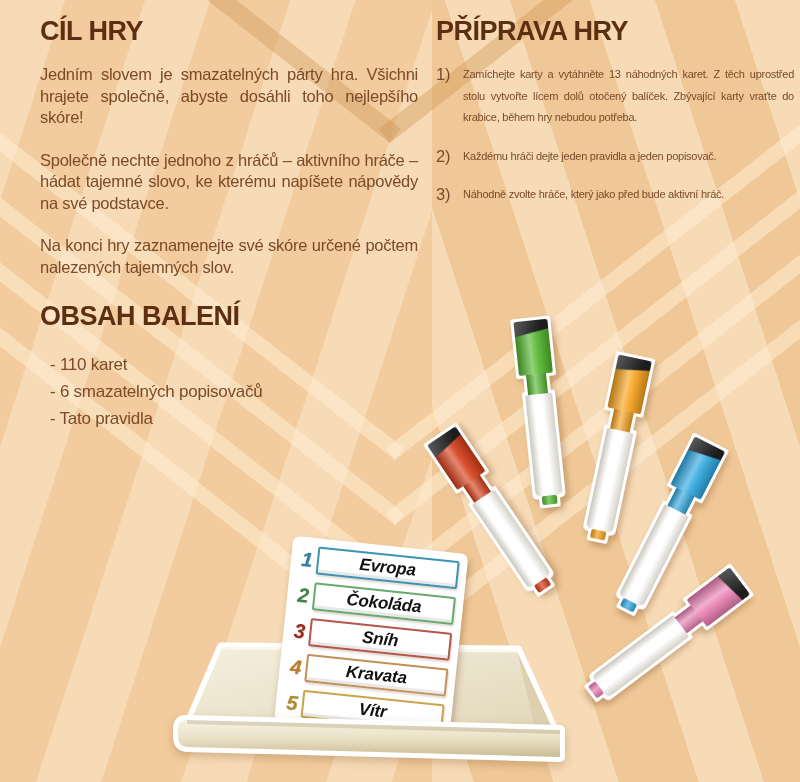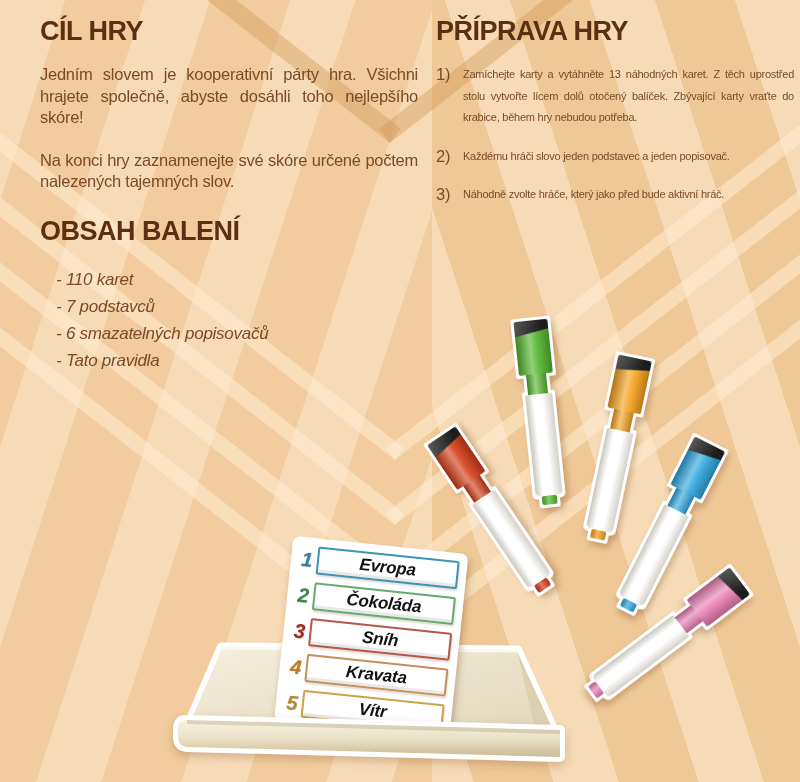--- a/index.html
+++ b/index.html
@@ -21,21 +21,21 @@
   .chev-dark .arm{background:rgba(205,146,82,.38);height:18px;}
   .chev-dark .arm-l{width:300px;}
   .chev-dark .arm-r{width:300px;}
   
   .col{position:absolute;z-index:1;color:#7b4a28;}
   .col-left{left:40px;top:14px;width:378px;}
   .col-right{left:436px;top:14px;width:358px;}
   h1{font-size:27px;line-height:34px;margin:0 0 16px 0;color:#5c2e12;font-weight:bold;letter-spacing:-.5px;}
   h1.second{}
   p.body-text{font-size:16.5px;line-height:21.5px;letter-spacing:-.25px;margin:0 0 21px 0;text-align:justify;}
-  ul.pack-list{list-style:none;margin:18px 0 0 16px;padding:0;font-style:italic;}
+  ul.pack-list{list-style:none;margin:18px 0 0 10px;padding:0;}
   ul.pack-list li{font-size:17px;line-height:27px;letter-spacing:-.25px;}
   .step{display:flex;margin-bottom:17px;}
   .step-num{flex:none;width:27px;font-size:16.5px;line-height:21.5px;letter-spacing:-.25px;}
   .step-text{flex:1;font-size:11px;line-height:21.5px;letter-spacing:-.25px;margin:0;text-align:justify;}
   
   .stand-svg{position:absolute;left:140px;top:618px;width:440px;height:160px;}
   #stand-back{z-index:2;}
   #stand-front{z-index:4;filter:drop-shadow(0 4px 5px rgba(120,70,25,.28));}
   .word-card{
     position:absolute;left:293px;top:545px;width:162px;z-index:3;
@@ -98,40 +98,40 @@
       <div class="arm arm-r"></div>
     </div>
   <div class="chev chev-dark" style="left:390px;top:140px;">
       <div class="arm arm-l"></div>
       <div class="arm arm-r"></div>
     </div>
 </div>
 
 <div class="col col-left">
   <h1>CÍL HRY</h1>
-  <p class="body-text">Jedním slovem je kooperativní párty hra. Všichni hrajete společně, abyste dosáhli toho nejlepšího skóre!</p>
+  <p class="body-text">Jedním slovem je smazatelných párty hra. Všichni hrajete společně, abyste dosáhli toho nejlepšího skóre!</p>
+  <p class="body-text">Společně nechte jednoho z hráčů – aktivního hráče – hádat tajemné slovo, ke kterému napíšete nápovědy na své podstavce.</p>
   <p class="body-text">Na konci hry zaznamenejte své skóre určené počtem nalezených tajemných slov.</p>
   <h1 class="second">OBSAH BALENÍ</h1>
   <ul class="pack-list">
     <li>- 110 karet</li>
-    <li>- 7 podstavců</li>
     <li>- 6 smazatelných popisovačů</li>
     <li>- Tato pravidla</li>
   </ul>
 </div>
 
 <div class="col col-right">
   <h1>PŘÍPRAVA HRY</h1>
   <div class="step">
     <span class="step-num">1)</span>
     <p class="step-text">Zamíchejte karty a vytáhněte 13 náhodných karet. Z těch uprostřed stolu vytvořte lícem dolů otočený balíček. Zbývající karty vraťte do krabice, během hry nebudou potřeba.</p>
   </div>
   <div class="step">
     <span class="step-num">2)</span>
-    <p class="step-text">Každému hráči slovo jeden podstavec a jeden popisovač.</p>
+    <p class="step-text">Každému hráči dejte jeden pravidla a jeden popisovač.</p>
   </div>
   <div class="step">
     <span class="step-num">3)</span>
     <p class="step-text">Náhodně zvolte hráče, který jako před bude aktivní hráč.</p>
   </div>
 </div>
 
 <svg id="stand-back" class="stand-svg" viewBox="0 0 440 160">
   <defs>
     <linearGradient id="gPanel" x1="0" y1="0" x2="1" y2="1">

